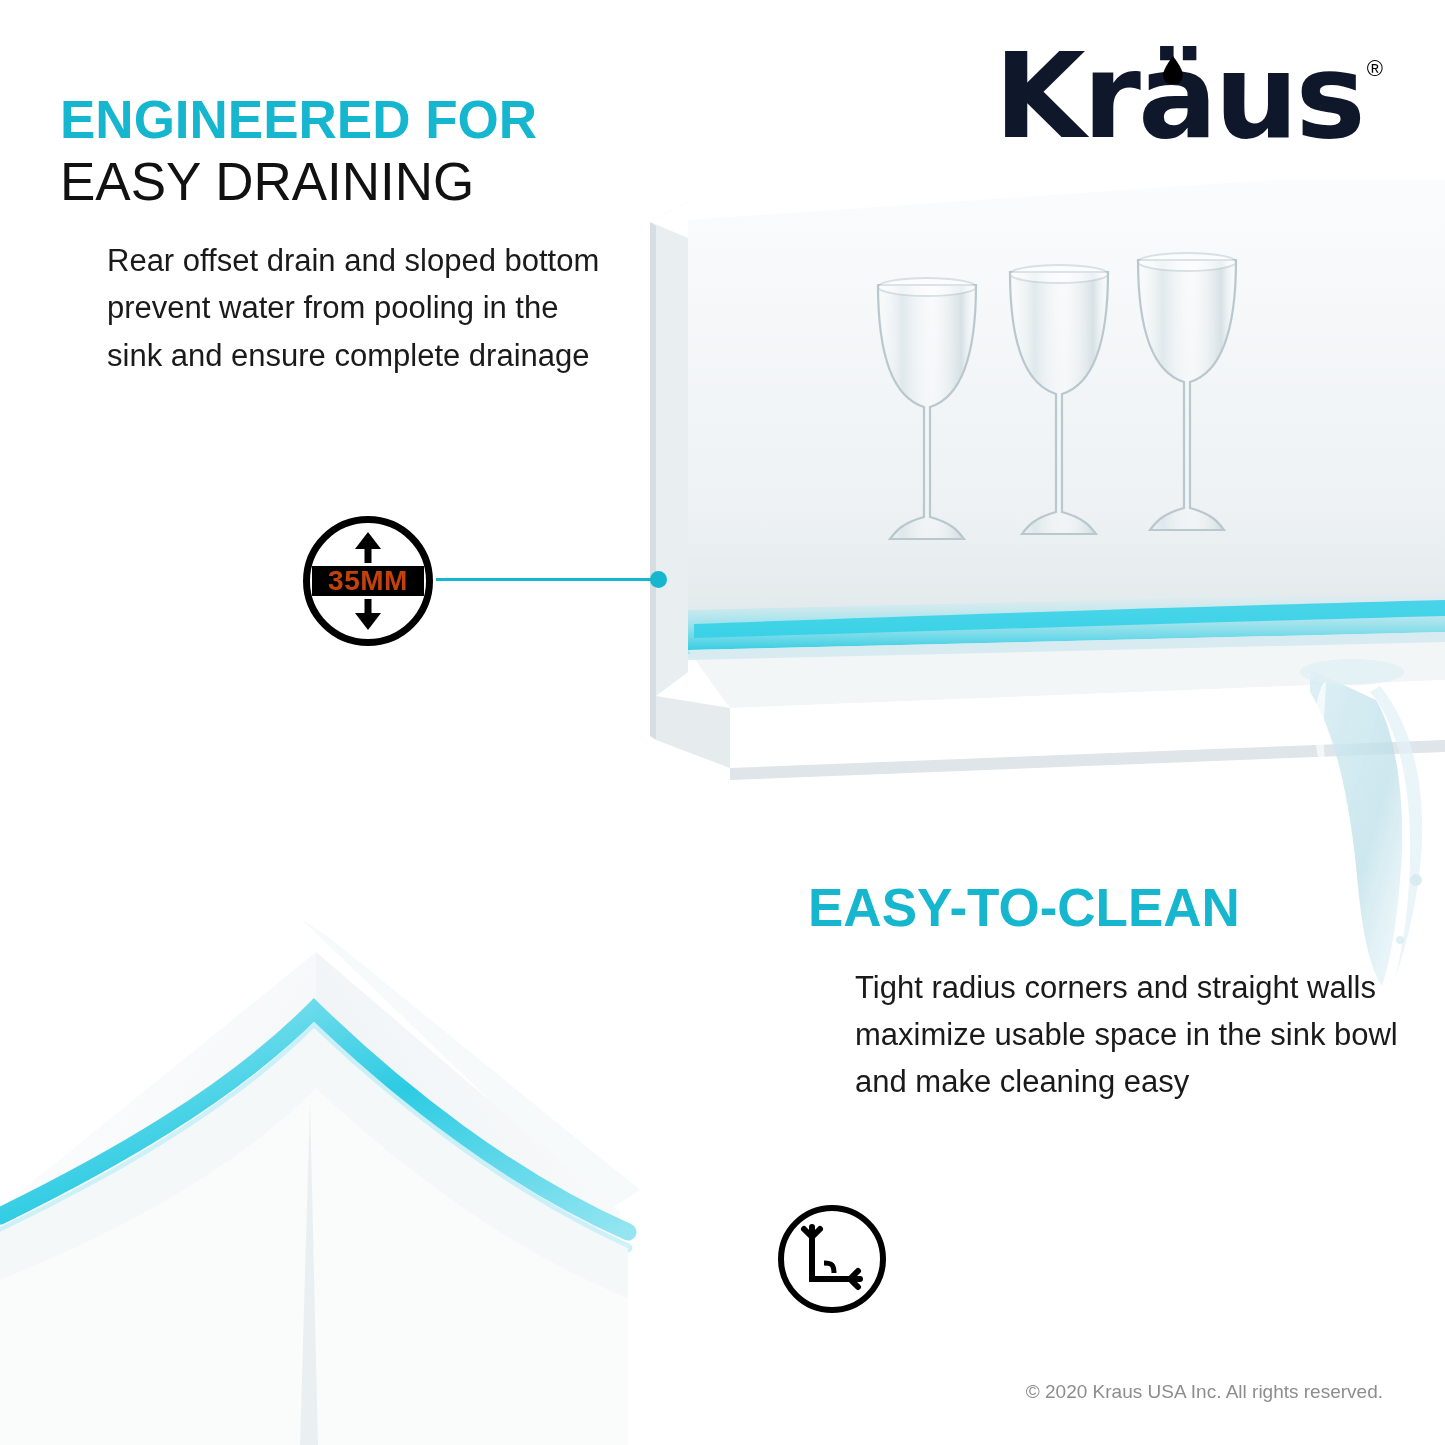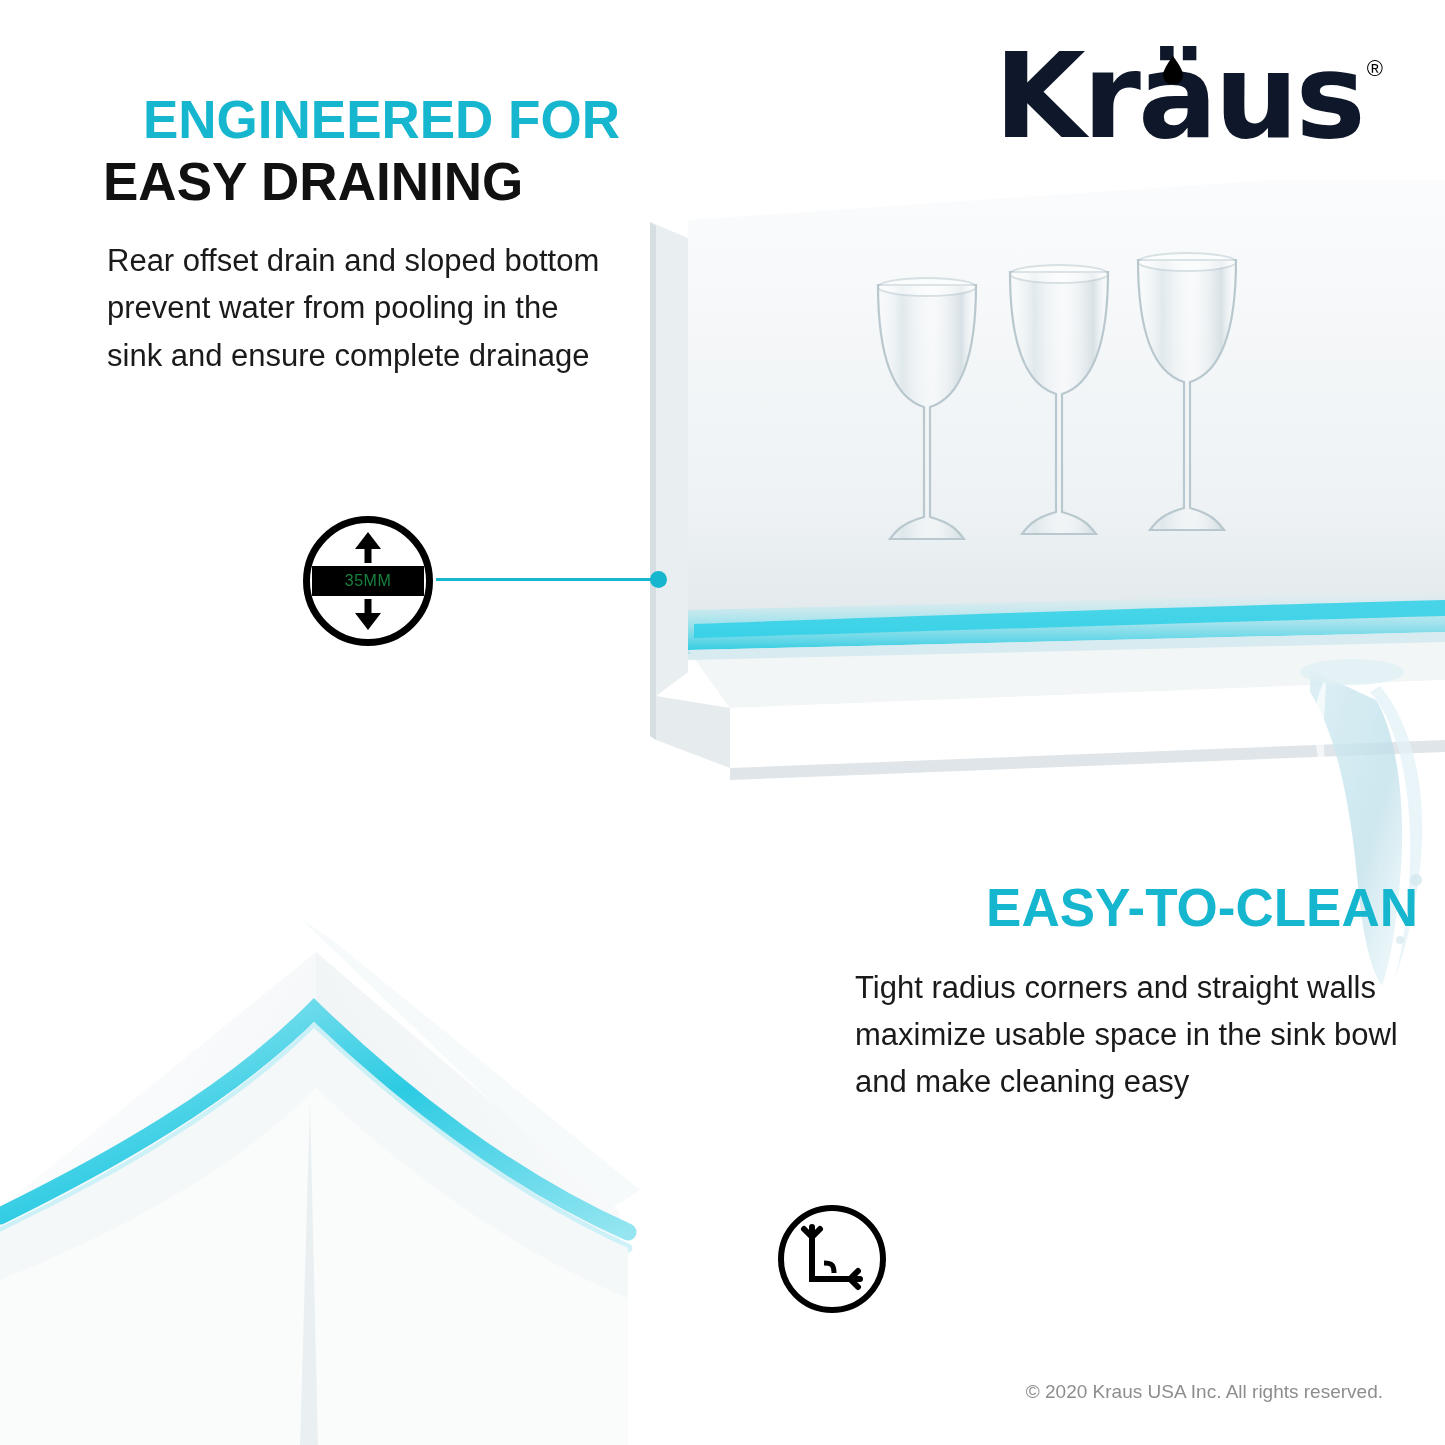--- a/index.html
+++ b/index.html
@@ -50,31 +50,29 @@
   }
 
   
   .headline-teal {
     color: #16b6cf;
     font-weight: bold;
     font-size: 53px;
     letter-spacing: 0px;
     line-height: 1.05;
     white-space: nowrap;
-    text-align: right;
   }
   .headline-black {
     color: #111111;
-    font-weight: bold;
+    font-weight: normal;
     font-size: 53px;
     letter-spacing: 0px;
     line-height: 1.05;
     margin-top: 6px;
     white-space: nowrap;
-    margin-left: 43px;
   }
   .body-copy {
     color: #1a1a1a;
     font-size: 31px;
     line-height: 1.52;
     margin-top: 28px;
     max-width: 520px;
     margin-left: 47px;
   }
 
@@ -114,23 +112,23 @@
     width: 112px;
     height: 30px;
     background: #000;
     display: flex;
     align-items: center;
     justify-content: center;
   }
   #badge-35mm .bar.mid {
     top: 50%;
     margin-top: -15px;
-    color: #15803d;
-    font-weight: normal;
-    font-size: 16px;
+    color: #c2410c;
+    font-weight: bold;
+    font-size: 28px;
     letter-spacing: 0.5px;
   }
   #badge-35mm .arrow {
     position: absolute;
     left: 50%;
     transform: translateX(-50%);
     width: 0; height: 0;
   }
   #badge-35mm .arrow.up {
     top: 16px;

